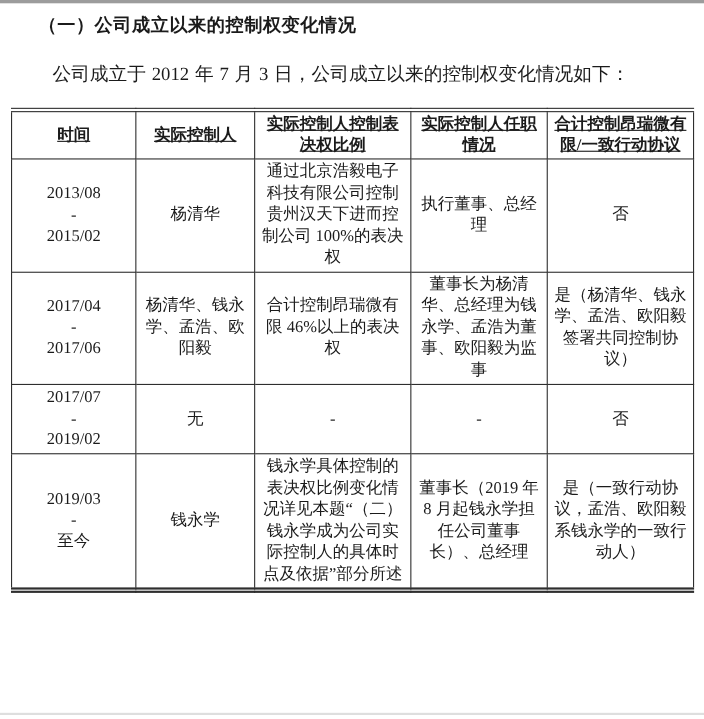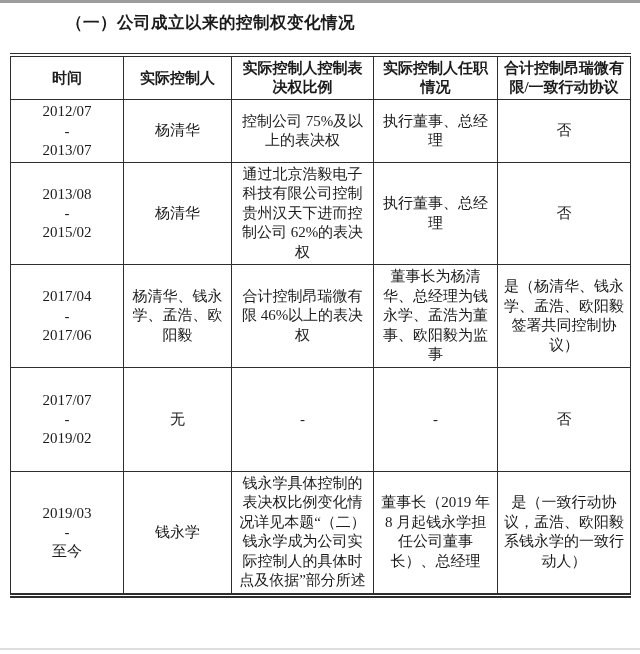--- a/index.html
+++ b/index.html
@@ -16,21 +16,21 @@
     position: absolute; top: 0; left: 0; right: 0;
     height: 3px; background: #9c9c9c;
   }
   .bottom-smear {
     position: absolute; left: 0; right: 0; top: 648px;
     height: 2px; background: #dedede;
   }
 
   .heading {
     margin: 0;
-    padding: 12px 0 0 66px;
+    padding: 12px 0 0 35px;
     font-size: 16.5px;
     font-weight: bold;
     letter-spacing: 0.5px;
     font-family: Liberation Mono, monospace;
   }
 
   .intro {
     margin: 23px 12px 0 12px;
     font-size: 17px;
     text-indent: 2.1em;
@@ -51,38 +51,39 @@
     border: 1px solid #2e2e2e;
     text-align: center;
     vertical-align: middle;
     padding: 2px 4px;
     line-height: 1.3;
     font-weight: normal;
     word-break: break-all;
   }
   .ctrl-table thead th { font-weight: bold; line-height: 1.28; }
 
-  thead tr            { height: 38px; }
+  thead tr            { height: 38px; text-decoration: underline; }
   tbody tr:nth-child(1) { height: 50px; }
   tbody tr:nth-child(2) { height: 100px; }
   tbody tr:nth-child(3) { height: 54px; }
   tbody tr:nth-child(4) { height: 104px; }
   tbody tr:nth-child(5) { height: 54px; }
   tbody tr:nth-child(6) { height: 144px; }
 
   .period-line { line-height: 1.28; }
 </style>
 </head>
 <body>
 
 <div class="page">
   <div class="top-strip"></div>
 
   <h2 class="heading">（一）公司成立以来的控制权变化情况</h2>
 
+  <p class="intro">公司成立于 2012 年 7 月 3 日，公司成立以来的控制权变化情况如下：</p>
 
   <table class="ctrl-table">
     <colgroup>
       <col style="width:113px">
       <col style="width:108px">
       <col style="width:142px">
       <col style="width:124px">
       <col style="width:133px">
     </colgroup>
     <thead>
@@ -90,37 +91,26 @@
         <th>时间</th>
         <th>实际控制人</th>
         <th>实际控制人控制表决权比例</th>
         <th>实际控制人任职情况</th>
         <th>合计控制昂瑞微有限/一致行动协议</th>
       </tr>
     </thead>
     <tbody>
       <tr>
         <td>
-          <div class="period-line">2012/07</div>
-          <div class="period-line">-</div>
-          <div class="period-line">2013/07</div>
-        </td>
-        <td>杨清华</td>
-        <td>控制公司 75%及以上的表决权</td>
-        <td>执行董事、总经理</td>
-        <td>否</td>
-      </tr>
-      <tr>
-        <td>
           <div class="period-line">2013/08</div>
           <div class="period-line">-</div>
           <div class="period-line">2015/02</div>
         </td>
         <td>杨清华</td>
-        <td>通过北京浩毅电子科技有限公司控制贵州汉天下进而控制公司 62%的表决权</td>
+        <td>通过北京浩毅电子科技有限公司控制贵州汉天下进而控制公司 100%的表决权</td>
         <td>执行董事、总经理</td>
         <td>否</td>
       </tr>
       <tr>
         <td>
           <div class="period-line">2017/04</div>
           <div class="period-line">-</div>
           <div class="period-line">2017/06</div>
         </td>
         <td>杨清华、钱永学、孟浩、欧阳毅</td>

